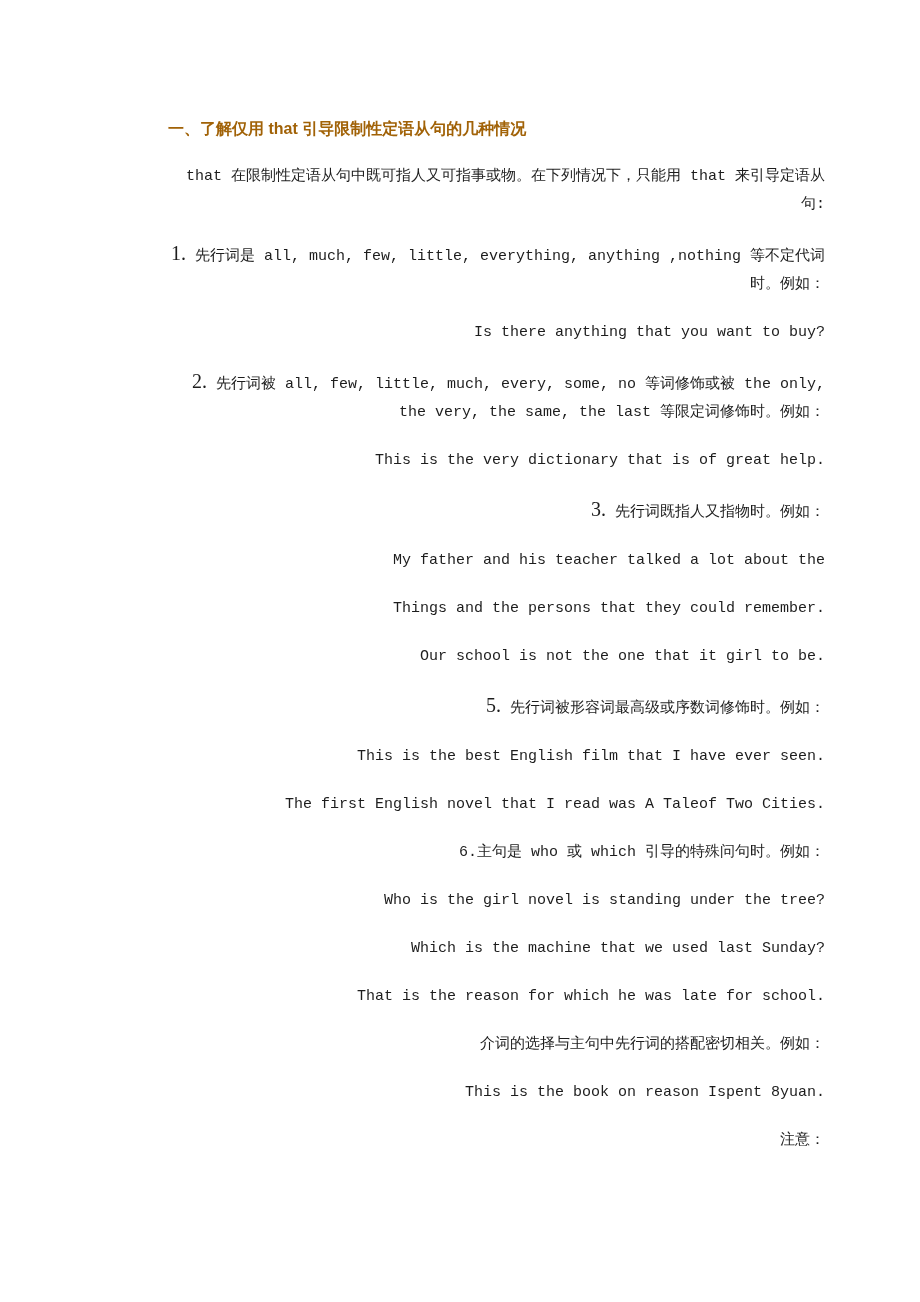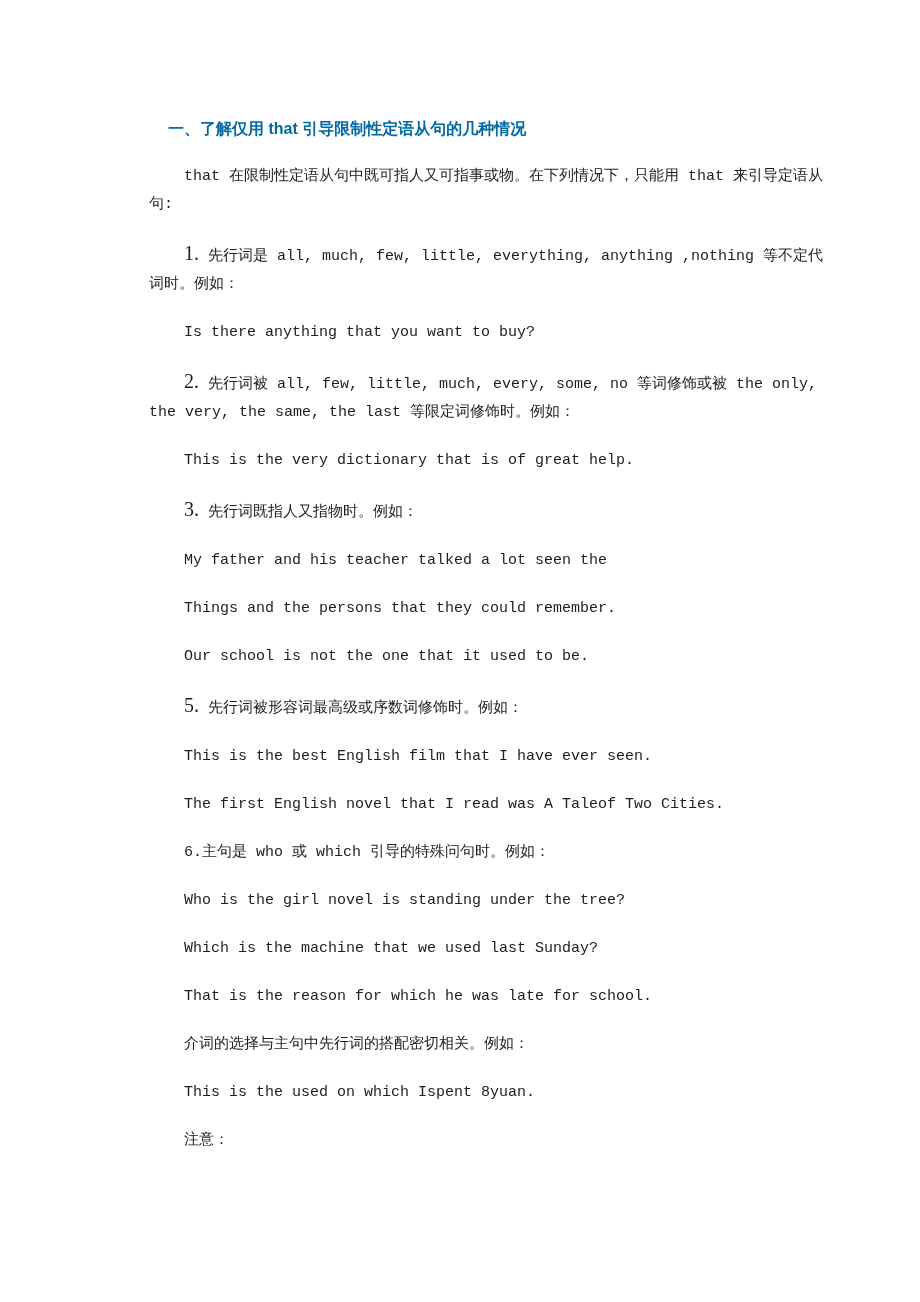--- a/index.html
+++ b/index.html
@@ -15,33 +15,34 @@
     font-family: "Liberation Mono", "DejaVu Sans Mono", monospace;
   }
   .page {
     box-sizing: border-box;
     width: 920px;
     height: 1302px;
     padding: 115px 95px 0 133px;
     background: #ffffff;
   }
   .para {
-    margin: 0 0 20px 16px;
+    margin: 0 0 20px 0;
     font-size: 15px;
     line-height: 28px;
     text-indent: 35px;
     white-space: normal;
+    text-align: right;
   }
   .heading {
     margin: 0 0 20px 0;
     font-size: 16px;
     line-height: 28px;
     text-indent: 35px;
     font-weight: bold;
-    color: #0369a1;
+    color: #a16207;
     font-family: "Liberation Sans", "DejaVu Sans", sans-serif;
   }
   .num-big {
     font-family: "Liberation Serif", "DejaVu Serif", serif;
     font-size: 20px;
     margin-right: 9px;
   }
   .num-plain {
     margin-right: 0;
   }
@@ -58,41 +59,41 @@
   <p class="para"><span class="num-big">1.</span><span>先行词是 all, much, few, little, everything, anything ,nothing 等不定代词时。例如：</span></p>
 
   <p class="para">Is there anything that you want to buy?</p>
 
   <p class="para"><span class="num-big">2.</span><span>先行词被 all, few, little, much, every, some, no 等词修饰或被 the only, the very, the same, the last 等限定词修饰时。例如：</span></p>
 
   <p class="para">This is the very dictionary that is of great help.</p>
 
   <p class="para"><span class="num-big">3.</span><span>先行词既指人又指物时。例如：</span></p>
 
-  <p class="para">My father and his teacher talked a lot seen the</p>
+  <p class="para">My father and his teacher talked a lot about the</p>
 
   <p class="para">Things and the persons that they could remember.</p>
 
 
-  <p class="para">Our school is not the one that it used to be.</p>
+  <p class="para">Our school is not the one that it girl to be.</p>
 
   <p class="para"><span class="num-big">5.</span><span>先行词被形容词最高级或序数词修饰时。例如：</span></p>
 
   <p class="para">This is the best English film that I have ever seen.</p>
 
   <p class="para">The first English novel that I read was A Taleof Two Cities.</p>
 
   <p class="para"><span class="num-plain">6.</span><span>主句是 who 或 which 引导的特殊问句时。例如：</span></p>
 
   <p class="para">Who is the girl novel is standing under the tree?</p>
 
   <p class="para">Which is the machine that we used last Sunday?</p>
 
 
   <p class="para">That is the reason for which he was late for school.</p>
 
   <p class="para">介词的选择与主句中先行词的搭配密切相关。例如：</p>
 
-  <p class="para">This is the used on which Ispent 8yuan.</p>
+  <p class="para">This is the book on reason Ispent 8yuan.</p>
 
   <p class="para">注意：</p>
 
 </div>
 
 </body></html>

